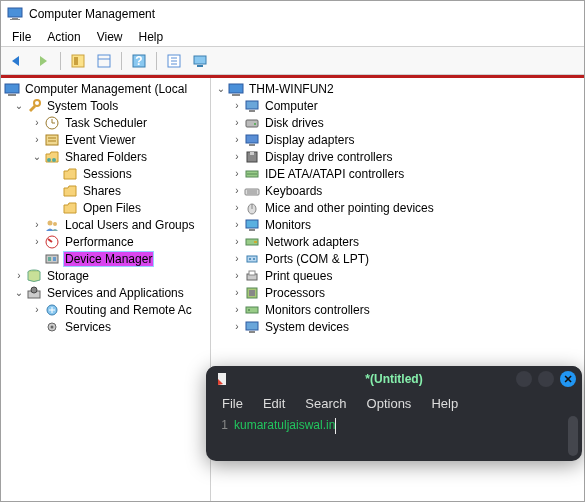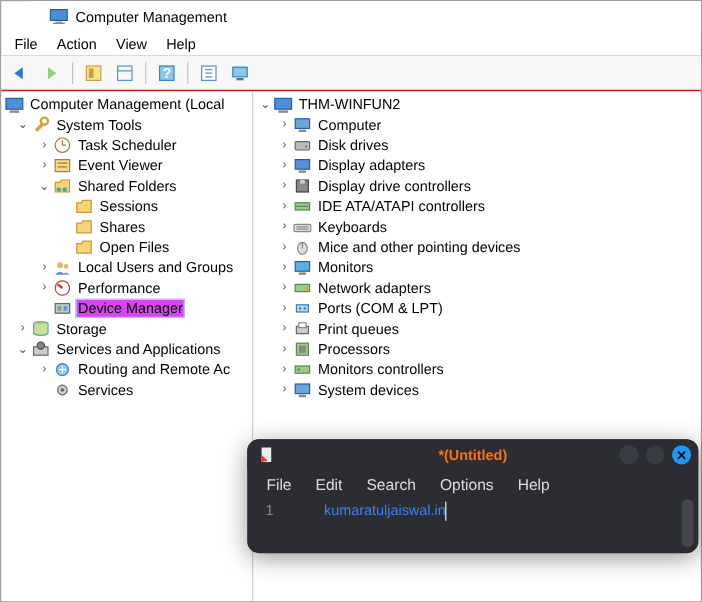--- a/index.html
+++ b/index.html
@@ -1,56 +1,56 @@
 <!DOCTYPE html>
 <html><head>
 <meta charset="utf-8">
 <style>
   * { box-sizing: border-box; margin: 0; padding: 0; font-family: "Segoe UI", Tahoma, sans-serif; font-size: 12px; }
   body { width: 585px; height: 502px; background: #fff; overflow: hidden; position: relative; }
   .window { width: 585px; height: 502px; border: 1px solid #a0a0a0; display: flex; flex-direction: column; background: #fff; }
-  .titlebar { height: 26px; display: flex; align-items: center; padding: 0 16px; gap: 6px; background: #fff; margin-left: 24px; }
+  .titlebar { height: 26px; display: flex; align-items: center; padding: 0 6px; gap: 6px; background: #fff; }
   .titlebar .title { font-size: 12px; }
   .menubar { height: 20px; display: flex; align-items: center; padding: 0 4px; gap: 2px; border-bottom: 1px solid #d0d0d0; }
   .menubar .item { padding: 2px 7px; cursor: default; }
   .toolbar { height: 28px; display: flex; align-items: center; padding: 0 4px; gap: 2px; border-bottom: 1px solid #d0d0d0; background: #f8f8f8; }
   .toolbar .btn { width: 24px; height: 22px; display: flex; align-items: center; justify-content: center; cursor: default; }
   .toolbar .sep { width: 1px; height: 18px; background: #c0c0c0; margin: 0 3px; }
-  .content { flex: 1; display: flex; overflow: hidden; border-top: 1px solid #b91c1c; }
+  .content { flex: 1; display: flex; overflow: hidden; border-top: 3px solid #b91c1c; }
   .pane-left { width: 210px; border-right: 1px solid #d0d0d0; overflow: hidden; padding: 2px 0; }
   .pane-right { flex: 1; overflow: hidden; padding: 2px 0; }
   .tree ul { list-style: none; }
   .tree li { white-space: nowrap; }
   .tree .row { display: flex; align-items: center; height: 17px; padding-right: 4px; cursor: default; }
   .tree .toggle { width: 12px; text-align: center; color: #555; font-size: 10px; cursor: default; display:inline-block;}
   .tree .ico { width: 16px; height: 16px; display: inline-flex; align-items: center; justify-content: center; margin: 0 3px 0 1px; }
   .tree .label { padding: 0 2px; }
   .selected .label { background: #d946ef; border: 1px solid #99d1ff; padding: 0 1px; }
   .indent-0 { padding-left: 2px; }
   .indent-1 { padding-left: 12px; }
   .indent-2 { padding-left: 30px; }
   .indent-3 { padding-left: 48px; }
   .r-indent-0 { padding-left: 4px; }
   .r-indent-1 { padding-left: 20px; }
 
   
   .editor { position: absolute; left: 206px; top: 366px; width: 376px; height: 95px; background: #2b2d33; border-radius: 10px; box-shadow: 0 4px 20px rgba(0,0,0,0.4); color: #ddd; font-family: "DejaVu Sans", sans-serif; overflow: hidden; }
   .editor .e-title { height: 26px; display: flex; align-items: center; justify-content: center; position: relative; background: #2b2d33; }
-  .editor .e-title .t { font-weight: bold; font-size: 12px; color: #f97316; }
+  .editor .e-title .t { font-weight: bold; font-size: 12px; color: #86efac; }
   .editor .e-title .dots { position: absolute; right: 6px; display: flex; gap: 6px; }
   .editor .e-title .dot { width: 16px; height: 16px; border-radius: 50%; }
   .editor .e-title .dot.min { background: #3a3c44; }
   .editor .e-title .dot.max { background: #3a3c44; }
   .editor .e-title .dot.close { background: #2196f3; display:flex;align-items:center;justify-content:center;color:#111;font-size:11px;font-weight:bold;}
   .editor .e-title .eico { position: absolute; left: 8px; width:16px;height:16px; display:flex;align-items:center;justify-content:center;}
   .editor .e-menu { height: 22px; display: flex; align-items: center; gap: 4px; padding: 0 8px; }
   .editor .e-menu .mi { padding: 2px 8px; color: #ddd; font-size: 13px; cursor: default; }
   .editor .e-body { display: flex; padding: 4px 6px; font-family: "Consolas", monospace; font-size: 14px; }
   .editor .gutter { width: 22px; text-align: right; color: #888; padding-right: 6px; }
-  .editor .text { color: #3b82f6; position:relative;margin-left:36px;}
+  .editor .text { color: #22c55e; position:relative;}
   .editor .cursor { display:inline-block; width:1px; height:16px; background:#eee; vertical-align:middle; margin-left:0px;}
   .editor .scrollbar { position:absolute; right:4px; top:50px; width:10px; height:40px; background:#44464d; border-radius:5px;}
 </style>
 </head>
 <body>
 
 <div class="window">
   <div class="titlebar">
     <span class="ico">
       <svg width="16" height="16">

